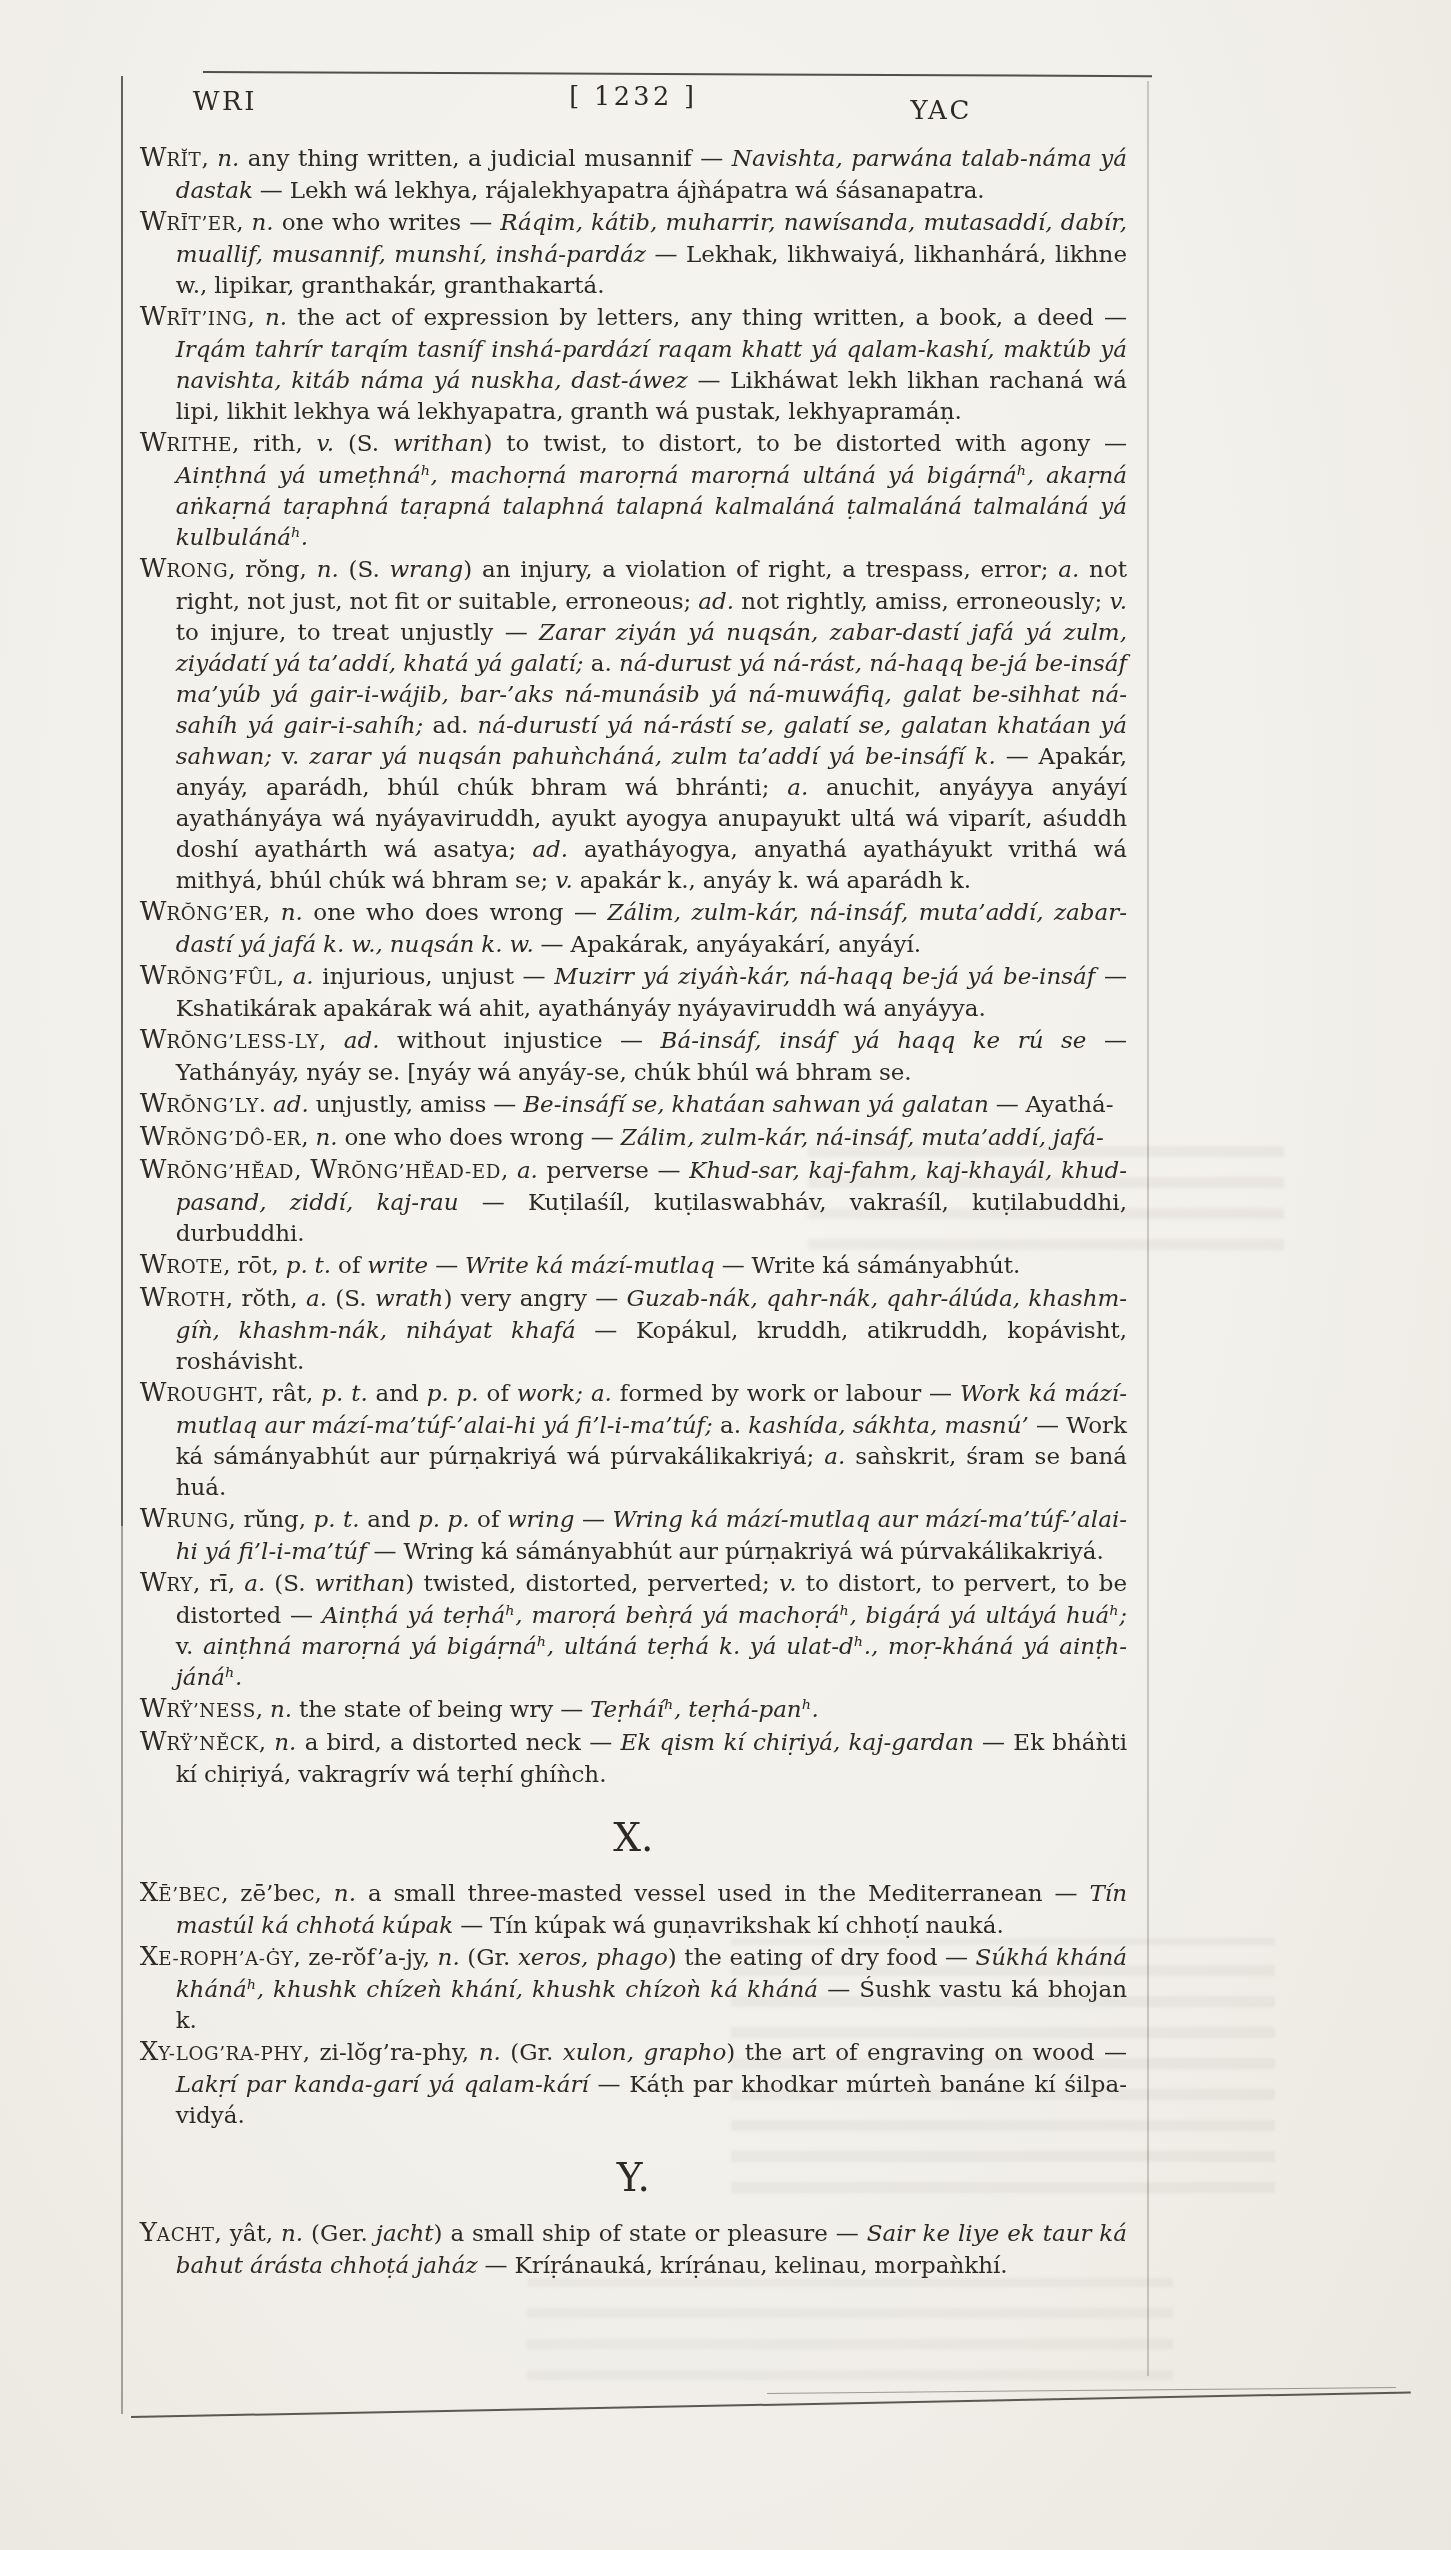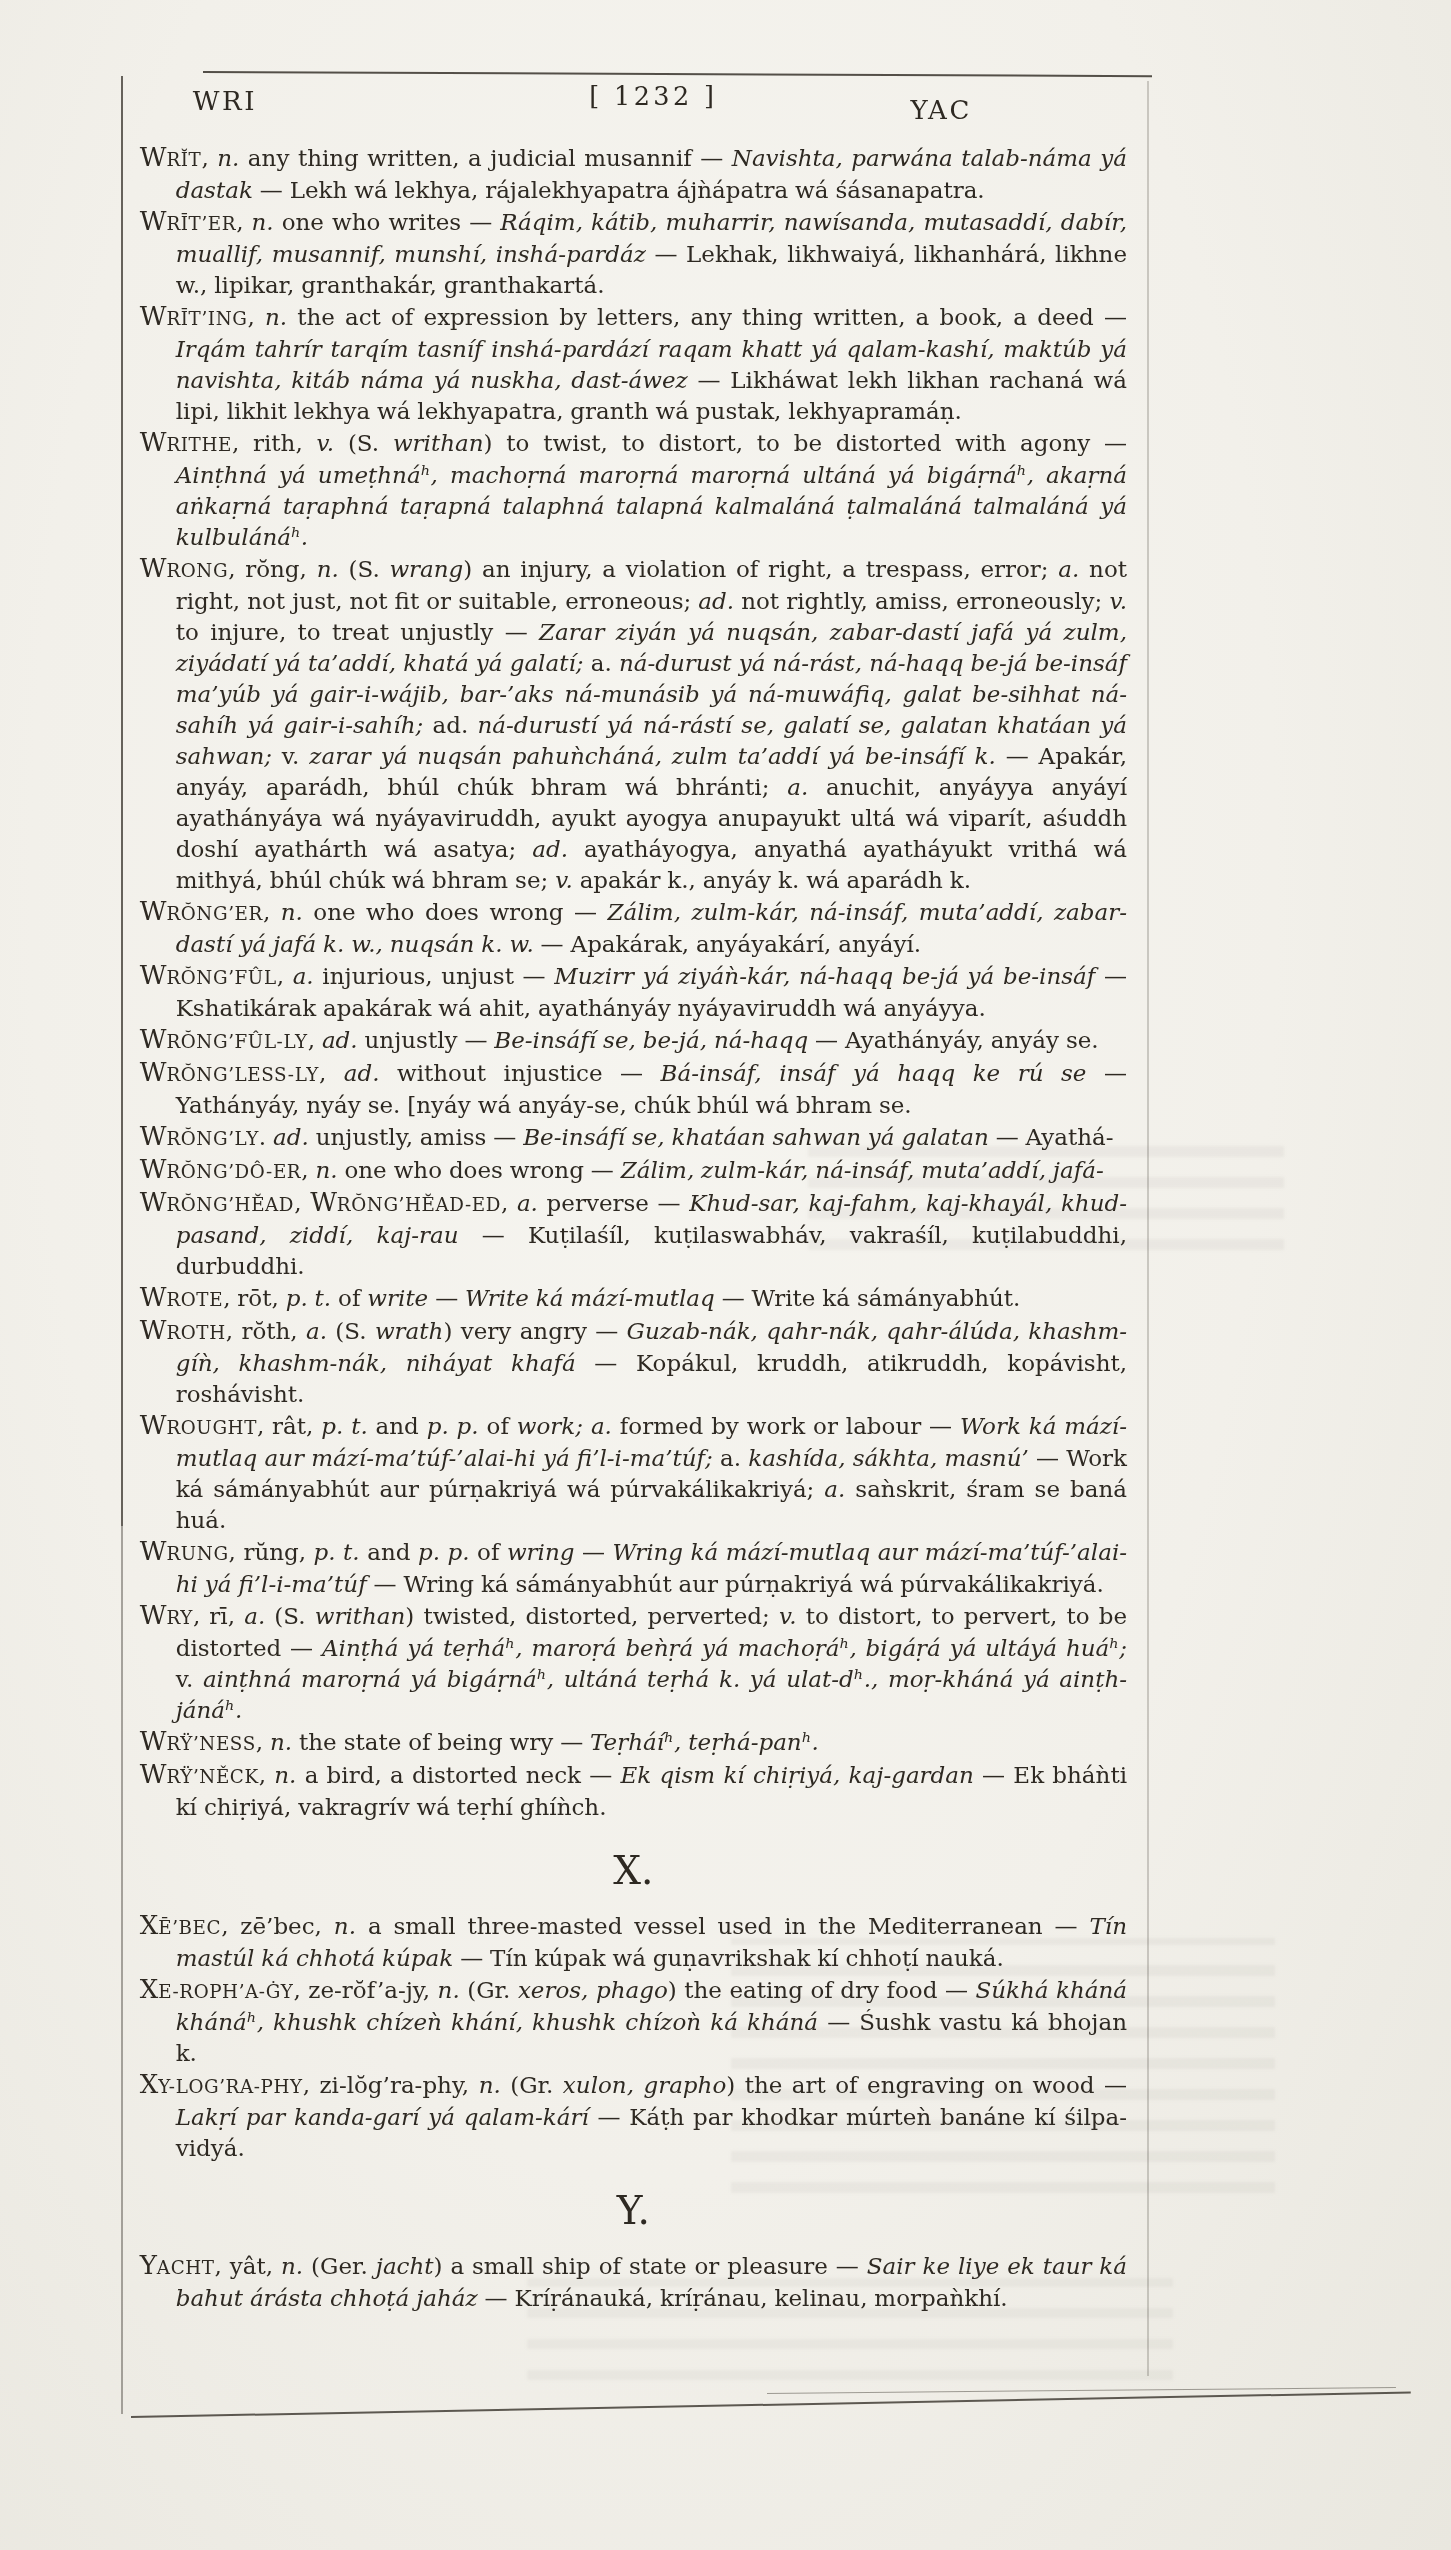--- a/index.html
+++ b/index.html
@@ -20,21 +20,21 @@
   .rule-left   { left:0; top:5.1px; width:1.7px; height:2338px; opacity:.75;
                  background:linear-gradient(#37322b 0 62%, rgba(55,50,43,.55) 62% 100%); }
   .rule-top    { left:82px; right:-3.4px; top:0; height:1.7px; transform:rotate(.25deg); transform-origin:left center; opacity:.85; }
   .rule-right  { right:0; top:10.2px; width:1.7px; height:2295px; opacity:.22; }
   .rule-bottom { left:10.2px; width:1280px; bottom:1.7px; height:1.7px; transform:rotate(-1.1deg); transform-origin:left center; opacity:.8; }
   .rule-bottom2{ left:646px; width:629px; bottom:25.5px; height:0.9px; transform:rotate(-.55deg); transform-origin:left center; opacity:.45; }
 
   .header { position:absolute; top:8.5px; left:18.7px; right:22px; height:54px; }
   .h-word { font-size:26px; letter-spacing:2.6px; }
   .h-left { position:absolute; left:53px; top:6.8px; }
-  .h-center { position:absolute; left:50%; transform:translateX(-50%); top:1.7px; font-size:25.5px; letter-spacing:3.4px;margin-left:20px; }
+  .h-center { position:absolute; left:50%; transform:translateX(-50%); top:1.7px; font-size:25.5px; letter-spacing:3.4px; }
   .h-right { position:absolute; right:155px; top:15.3px; }
 
   .content { position:absolute; top:71px; left:18.7px; right:22px; }
   .entry {
     margin:0;
     text-align:justify;
     font-size:23px;
     line-height:31px;
     padding-left:36px;
     text-indent:-36px;
@@ -83,21 +83,20 @@
     </div>
 
     <div class="content" id="content">
         <p class="entry"><span class="hw"><span class="hw-first">W</span><span class="hw-rest">RĬT</span></span><span class="pl">, </span><span class="it">n.</span><span class="pl"> any thing written, a judicial musannif — </span><span class="it">Navishta, parwána talab-náma yá dastak</span><span class="pl"> — Lekh wá lekhya, rájalekhyapatra ájǹápatra wá śásanapatra.</span></p>
         <p class="entry"><span class="hw"><span class="hw-first">W</span><span class="hw-rest">RĪT’ER</span></span><span class="pl">, </span><span class="it">n.</span><span class="pl"> one who writes — </span><span class="it">Ráqim, kátib, muharrir, nawísanda, mutasaddí, dabír, muallif, musannif, munshí, inshá-pardáz</span><span class="pl"> — Lekhak, likhwaiyá, likhanhárá, likhne w., lipikar, granthakár, granthakartá.</span></p>
         <p class="entry"><span class="hw"><span class="hw-first">W</span><span class="hw-rest">RĪT’ING</span></span><span class="pl">, </span><span class="it">n.</span><span class="pl"> the act of expression by letters, any thing written, a book, a deed — </span><span class="it">Irqám tahrír tarqím tasníf inshá-pardází raqam khatt yá qalam-kashí, maktúb yá navishta, kitáb náma yá nuskha, dast-áwez</span><span class="pl"> — Likháwat lekh likhan rachaná wá lipi, likhit lekhya wá lekhyapatra, granth wá pustak, lekhyapramáṇ.</span></p>
         <p class="entry"><span class="hw"><span class="hw-first">W</span><span class="hw-rest">RITHE</span></span><span class="pl">, rith, </span><span class="it">v.</span><span class="pl"> (S. </span><span class="it">writhan</span><span class="pl">) to twist, to distort, to be distorted with agony — </span><span class="it">Ainṭhná yá umeṭhnáʰ, machoṛná maroṛná maroṛná ultáná yá bigáṛnáʰ, akaṛná aṅkaṛná taṛaphná taṛapná talaphná talapná kalmaláná ṭalmaláná talmaláná yá kulbulánáʰ.</span></p>
         <p class="entry"><span class="hw"><span class="hw-first">W</span><span class="hw-rest">RONG</span></span><span class="pl">, rŏng, </span><span class="it">n.</span><span class="pl"> (S. </span><span class="it">wrang</span><span class="pl">) an injury, a violation of right, a trespass, error; </span><span class="it">a.</span><span class="pl"> not right, not just, not fit or suitable, erroneous; </span><span class="it">ad.</span><span class="pl"> not rightly, amiss, erroneously; </span><span class="it">v.</span><span class="pl"> to injure, to treat unjustly — </span><span class="it">Zarar ziyán yá nuqsán, zabar-dastí jafá yá zulm, ziyádatí yá ta’addí, khatá yá galatí; </span><span class="pl">a. </span><span class="it">ná-durust yá ná-rást, ná-haqq be-já be-insáf ma’yúb yá gair-i-wájib, bar-’aks ná-munásib yá ná-muwáfiq, galat be-sihhat ná-sahíh yá gair-i-sahíh; </span><span class="pl">ad. </span><span class="it">ná-durustí yá ná-rástí se, galatí se, galatan khatáan yá sahwan; </span><span class="pl">v. </span><span class="it">zarar yá nuqsán pahuǹcháná, zulm ta’addí yá be-insáfí k.</span><span class="pl"> — Apakár, anyáy, aparádh, bhúl chúk bhram wá bhránti; </span><span class="it">a.</span><span class="pl"> anuchit, anyáyya anyáyí ayathányáya wá nyáyaviruddh, ayukt ayogya anupayukt ultá wá viparít, aśuddh doshí ayathárth wá asatya; </span><span class="it">ad.</span><span class="pl"> ayatháyogya, anyathá ayatháyukt vrithá wá mithyá, bhúl chúk wá bhram se; </span><span class="it">v.</span><span class="pl"> apakár k., anyáy k. wá aparádh k.</span></p>
         <p class="entry"><span class="hw"><span class="hw-first">W</span><span class="hw-rest">RŎNG’ER</span></span><span class="pl">, </span><span class="it">n.</span><span class="pl"> one who does wrong — </span><span class="it">Zálim, zulm-kár, ná-insáf, muta’addí, zabar-dastí yá jafá k. w., nuqsán k. w.</span><span class="pl"> — Apakárak, anyáyakárí, anyáyí.</span></p>
         <p class="entry"><span class="hw"><span class="hw-first">W</span><span class="hw-rest">RŎNG’FÛL</span></span><span class="pl">, </span><span class="it">a.</span><span class="pl"> injurious, unjust — </span><span class="it">Muzirr yá ziyáǹ-kár, ná-haqq be-já yá be-insáf</span><span class="pl"> — Kshatikárak apakárak wá ahit, ayathányáy nyáyaviruddh wá anyáyya.</span></p>
-        <p class="entry"><span class="hw"><span class="hw-first">W</span><span class="hw-rest">RŎNG’FÛL-LY</span></span><span class="pl">, </span><span class="it">ad.</span><span class="pl"> unjustly — </span><span class="it">Be-insáfí se, be-já, ná-haqq</span><span class="pl"> — Ayathányáy, anyáy se.</span></p>
         <p class="entry"><span class="hw"><span class="hw-first">W</span><span class="hw-rest">RŎNG’LESS-LY</span></span><span class="pl">, </span><span class="it">ad.</span><span class="pl"> without injustice — </span><span class="it">Bá-insáf, insáf yá haqq ke rú se</span><span class="pl"> — Yathányáy, nyáy se. [nyáy wá anyáy-se, chúk bhúl wá bhram se.</span></p>
         <p class="entry"><span class="hw"><span class="hw-first">W</span><span class="hw-rest">RŎNG’LY</span></span><span class="pl">. </span><span class="it">ad.</span><span class="pl"> unjustly, amiss — </span><span class="it">Be-insáfí se, khatáan sahwan yá galatan</span><span class="pl"> — Ayathá-</span></p>
         <p class="entry"><span class="hw"><span class="hw-first">W</span><span class="hw-rest">RŎNG’DÔ-ER</span></span><span class="pl">, </span><span class="it">n.</span><span class="pl"> one who does wrong — </span><span class="it">Zálim, zulm-kár, ná-insáf, muta’addí, jafá-</span></p>
         <p class="entry"><span class="hw"><span class="hw-first">W</span><span class="hw-rest">RŎNG’HĔAD</span></span><span class="pl">, </span><span class="hw"><span class="hw-first">W</span><span class="hw-rest">RŎNG’HĔAD-ED</span></span><span class="pl">, </span><span class="it">a.</span><span class="pl"> perverse — </span><span class="it">Khud-sar, kaj-fahm, kaj-khayál, khud-pasand, ziddí, kaj-rau</span><span class="pl"> — Kuṭilaśíl, kuṭilaswabháv, vakraśíl, kuṭilabuddhi, durbuddhi.</span></p>
         <p class="entry"><span class="hw"><span class="hw-first">W</span><span class="hw-rest">ROTE</span></span><span class="pl">, rōt, </span><span class="it">p. t.</span><span class="pl"> of </span><span class="it">write</span><span class="pl"> — </span><span class="it">Write ká mází-mutlaq</span><span class="pl"> — Write ká sámányabhút.</span></p>
         <p class="entry"><span class="hw"><span class="hw-first">W</span><span class="hw-rest">ROTH</span></span><span class="pl">, rŏth, </span><span class="it">a.</span><span class="pl"> (S. </span><span class="it">wrath</span><span class="pl">) very angry — </span><span class="it">Guzab-nák, qahr-nák, qahr-álúda, khashm-gíǹ, khashm-nák, niháyat khafá</span><span class="pl"> — Kopákul, kruddh, atikruddh, kopávisht, roshávisht.</span></p>
         <p class="entry"><span class="hw"><span class="hw-first">W</span><span class="hw-rest">ROUGHT</span></span><span class="pl">, rât, </span><span class="it">p. t.</span><span class="pl"> and </span><span class="it">p. p.</span><span class="pl"> of </span><span class="it">work;</span><span class="pl"> </span><span class="it">a.</span><span class="pl"> formed by work or labour — </span><span class="it">Work ká mází-mutlaq aur mází-ma’túf-’alai-hi yá fi’l-i-ma’túf;</span><span class="pl"> a. </span><span class="it">kashída, sákhta, masnú’</span><span class="pl"> — Work ká sámányabhút aur púrṇakriyá wá púrvakálikakriyá; </span><span class="it">a.</span><span class="pl"> saǹskrit, śram se baná huá.</span></p>
         <p class="entry"><span class="hw"><span class="hw-first">W</span><span class="hw-rest">RUNG</span></span><span class="pl">, rŭng, </span><span class="it">p. t.</span><span class="pl"> and </span><span class="it">p. p.</span><span class="pl"> of </span><span class="it">wring</span><span class="pl"> — </span><span class="it">Wring ká mází-mutlaq aur mází-ma’túf-’alai-hi yá fi’l-i-ma’túf</span><span class="pl"> — Wring ká sámányabhút aur púrṇakriyá wá púrvakálikakriyá.</span></p>
         <p class="entry"><span class="hw"><span class="hw-first">W</span><span class="hw-rest">RY</span></span><span class="pl">, rī, </span><span class="it">a.</span><span class="pl"> (S. </span><span class="it">writhan</span><span class="pl">) twisted, distorted, perverted; </span><span class="it">v.</span><span class="pl"> to distort, to pervert, to be distorted — </span><span class="it">Ainṭhá yá teṛháʰ, maroṛá beǹṛá yá machoṛáʰ, bigáṛá yá ultáyá huáʰ;</span><span class="pl"> v. </span><span class="it">ainṭhná maroṛná yá bigáṛnáʰ, ultáná teṛhá k. yá ulat-dʰ., moṛ-kháná yá ainṭh-jánáʰ.</span></p>
         <p class="entry"><span class="hw"><span class="hw-first">W</span><span class="hw-rest">RŸ’NESS</span></span><span class="pl">, </span><span class="it">n.</span><span class="pl"> the state of being wry — </span><span class="it">Teṛháíʰ, teṛhá-panʰ.</span></p>

